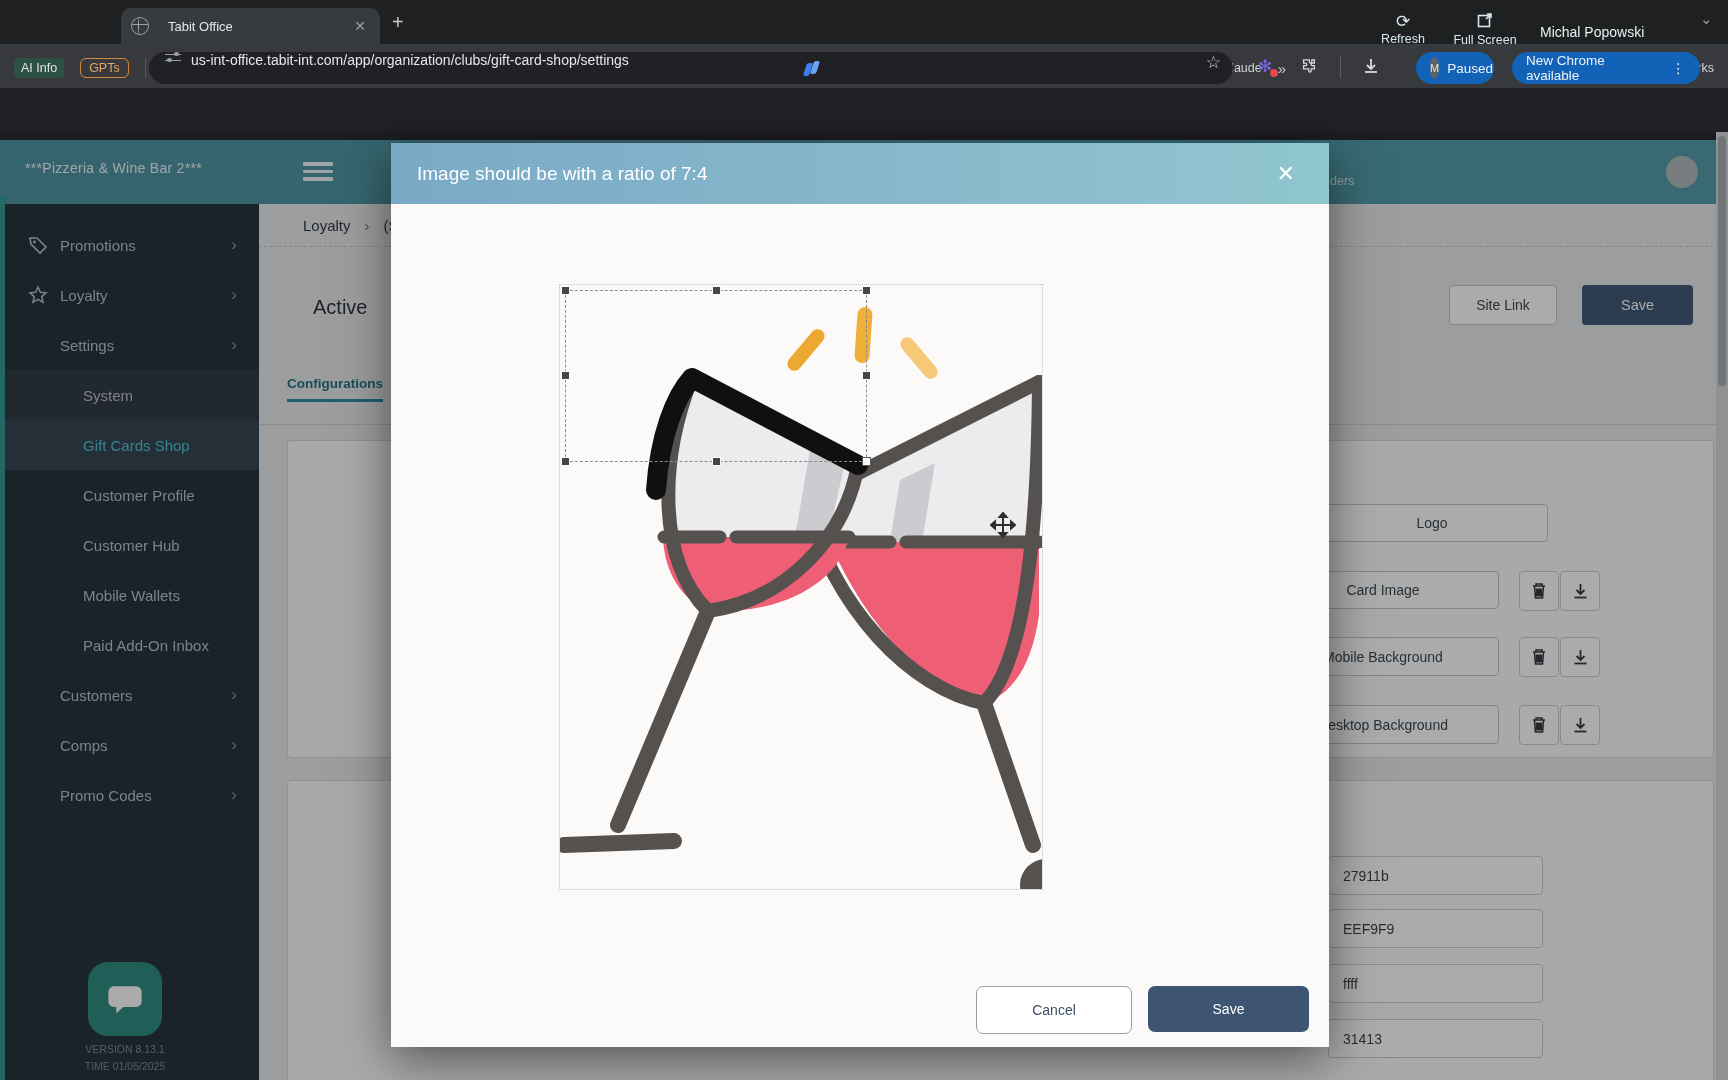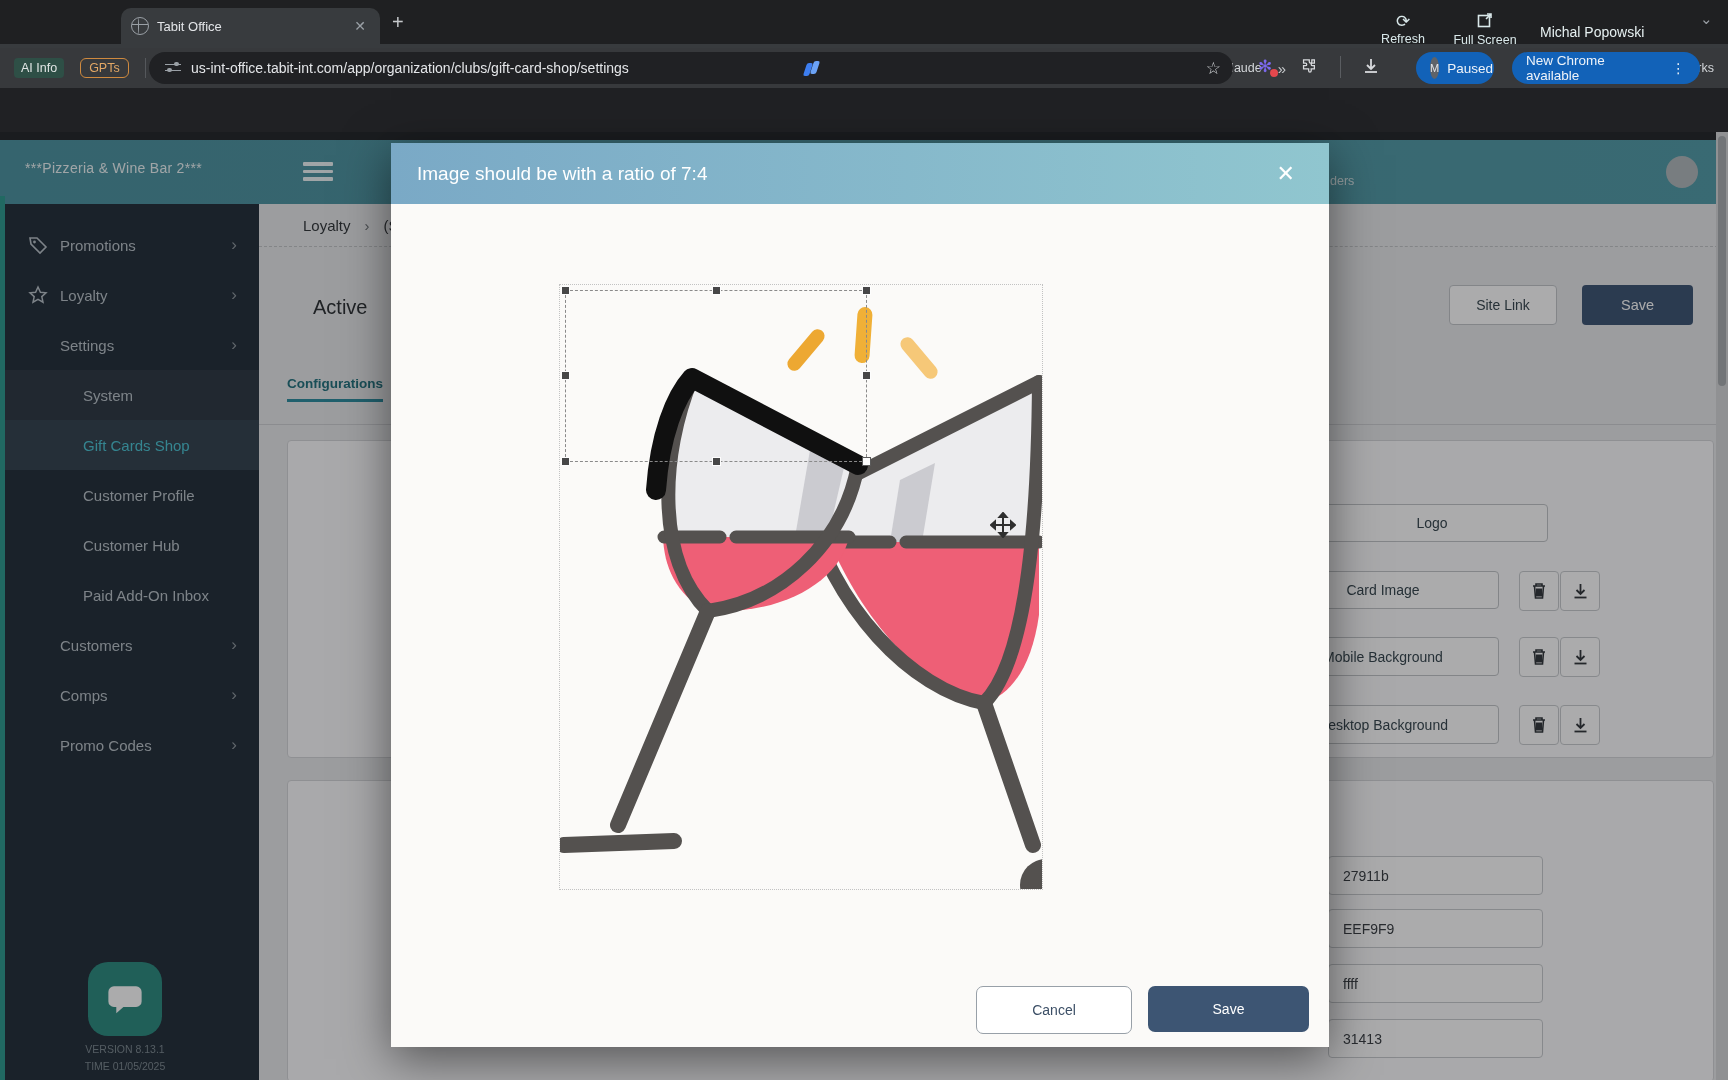--- a/index.html
+++ b/index.html
@@ -6,29 +6,29 @@
   body{width:1728px;height:1080px;overflow:hidden;background:#202124;
        font-family:"Liberation Sans",sans-serif;-webkit-font-smoothing:antialiased}
   .abs{position:absolute}
   
   #tabstrip{left:0;top:0;width:1728px;height:44px;background:#1f2022}
   .tab{left:121px;top:8px;width:259px;height:36px;background:#383b3e;border-radius:10px 10px 0 0;
        display:flex;align-items:center;padding:0 10px;box-sizing:border-box;color:#e3e5e8;font-size:13px}
   .tab .fav{width:16px;height:16px;border:1.5px solid #9aa0a6;border-radius:50%;position:relative;flex:0 0 auto}
   .tab .fav:before{content:"";position:absolute;left:0;right:0;top:6px;border-top:1.5px solid #9aa0a6}
   .tab .fav:after{content:"";position:absolute;left:6px;top:0;bottom:0;border-left:1.5px solid #9aa0a6;border-radius:50%}
-  .tab .ttl{margin-left:8px;flex:1;white-space:nowrap;overflow:hidden}
+  .tab .ttl{margin-left:19px;flex:1;white-space:nowrap;overflow:hidden}
   .tab .x{color:#9aa0a6;font-size:14px;padding:2px 4px;cursor:pointer}
   .newtab{left:392px;top:12px;color:#c6c9cc;font-size:20px;line-height:20px;cursor:pointer}
   .tabsearch{left:1700px;top:10px;color:#9aa0a6;font-size:15px;cursor:pointer}
   #toolbar{left:0;top:44px;width:1728px;height:48px;background:#383b3e;display:flex;align-items:center}
   .navbtn{font-size:19px;color:#d8dadd;width:34px;text-align:center;cursor:pointer}
   .navbtn.dis{color:#6a6d71}
   #omnibox{position:absolute;left:149px;top:52px;width:1084px;height:32px;background:#202124;border-radius:16px;
-           display:flex;align-items:center;color:#e4e6e9;font-size:14px;box-sizing:border-box;padding:0 12px}
+           display:flex;color:#e4e6e9;font-size:14px;box-sizing:border-box;padding:0 12px}
   .tune{width:16px;height:12px;position:relative;margin:0 10px 0 4px;flex:0 0 auto}
   .tune i{position:absolute;left:0;right:0;height:0;border-top:1.6px solid #9aa0a6}
   .tune i:nth-child(1){top:2px}.tune i:nth-child(2){top:8px}
   .tune i b{position:absolute;top:-3.2px;width:4.5px;height:4.5px;border-radius:50%;background:#9aa0a6}
   .tune i:nth-child(1) b{left:9px}.tune i:nth-child(2) b{left:2px}
   #omnibox .star{margin-left:auto;color:#cfd2d5;font-size:17px;cursor:pointer}
   .extclaude{position:absolute;left:1258px;top:58px;width:18px;height:18px;color:#7b68ee;font-size:17px;line-height:18px;cursor:pointer}
   .extclaude:after{content:"";position:absolute;right:-2px;bottom:-1px;width:8px;height:8px;border-radius:50%;background:#e5484d}
   .puzzle{position:absolute;left:1301px;top:58px;width:17px;height:17px;cursor:pointer}
   .puzzle svg{display:block}
@@ -340,20 +340,23 @@
   <div class="sbitem act">
     <span class="lbl2">Gift Cards Shop</span>
   </div>
   <div class="sbitem">
     <span class="lbl2">Customer Profile</span>
   </div>
   <div class="sbitem">
     <span class="lbl2">Customer Hub</span>
   </div>
   <div class="sbitem">
+    <span class="lbl2">Mobile Wallets</span>
+  </div>
+  <div class="sbitem">
     <span class="lbl2">Paid Add-On Inbox</span>
   </div>
   <div class="sbitem">
     <span class="lbl1">Customers</span>
     <span class="chv">›</span>
   </div>
   <div class="sbitem">
     <span class="lbl1">Comps</span>
     <span class="chv">›</span>
   </div>

